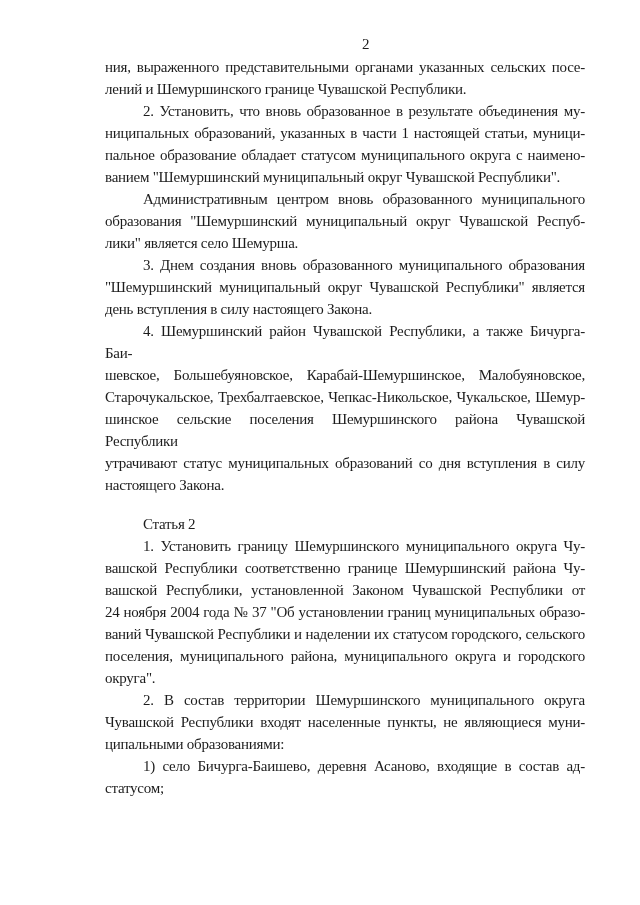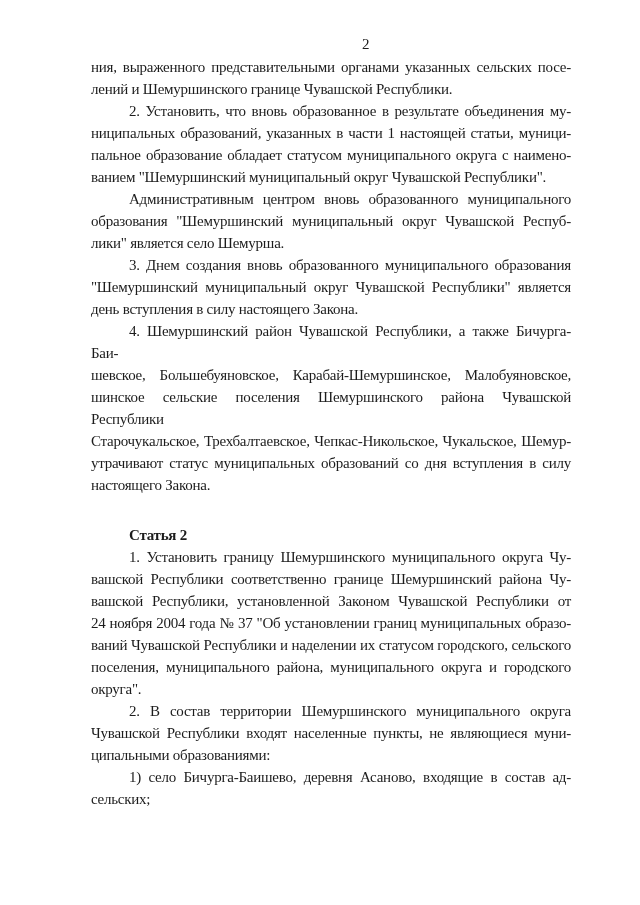--- a/index.html
+++ b/index.html
@@ -19,43 +19,43 @@
   .page-number {
     position: absolute;
     top: 36px;
     left: 362px;
     font-size: 15px;
     line-height: 17px;
   }
   .doc-body {
     position: absolute;
     top: 56px;
-    left: 91px;
+    left: 105px;
     width: 480px;
     font-size: 15px;
     line-height: 22px;
     letter-spacing: -0.25px;
   }
   .line {
     text-align: justify;
     text-align-last: left;
     -moz-text-align-last: left;
     white-space: normal;
   }
   .line.just {
     text-align-last: justify;
     -moz-text-align-last: justify;
   }
   .line.indent {
     text-indent: 38px;
   }
   .paragraph { margin: 0; }
   .paragraph.heading {
-    font-weight: bold;
-    margin-top: 28px;
+    font-weight: normal;
+    margin-top: 17px;
   }
 </style>
 </head>
 <body>
 
 <div class="sheet">
   <div class="page-number">2</div>
   <div class="doc-body">
       <div class="paragraph">
         <div class="line just">ния, выраженного представительными органами указанных сельских посе-</div>
@@ -73,22 +73,22 @@
         <div class="line">лики" является село Шемурша.</div>
       </div>
       <div class="paragraph">
         <div class="line just indent">3. Днем создания вновь образованного муниципального образования</div>
         <div class="line just">"Шемуршинский муниципальный округ Чувашской Республики" является</div>
         <div class="line">день вступления в силу настоящего Закона.</div>
       </div>
       <div class="paragraph">
         <div class="line just indent">4. Шемуршинский район Чувашской Республики, а также Бичурга-Баи-</div>
         <div class="line just">шевское, Большебуяновское, Карабай-Шемуршинское, Малобуяновское,</div>
+        <div class="line just">Старочукальское, Трехбалтаевское, Чепкас-Никольское, Чукальское, Шемур-</div>
         <div class="line just">шинское сельские поселения Шемуршинского района Чувашской Республики</div>
-        <div class="line just">Старочукальское, Трехбалтаевское, Чепкас-Никольское, Чукальское, Шемур-</div>
         <div class="line just">утрачивают статус муниципальных образований со дня вступления в силу</div>
         <div class="line">настоящего Закона.</div>
       </div>
       <div class="paragraph heading">
         <div class="line indent">Статья 2</div>
       </div>
       <div class="paragraph">
         <div class="line just indent">1. Установить границу Шемуршинского муниципального округа Чу-</div>
         <div class="line just">вашской Республики соответственно границе Шемуршинский района Чу-</div>
         <div class="line just">вашской Республики, установленной Законом Чувашской Республики от</div>
@@ -97,16 +97,16 @@
         <div class="line just">поселения, муниципального района, муниципального округа и городского</div>
         <div class="line">округа".</div>
       </div>
       <div class="paragraph">
         <div class="line just indent">2. В состав территории Шемуршинского муниципального округа</div>
         <div class="line just">Чувашской Республики входят населенные пункты, не являющиеся муни-</div>
         <div class="line">ципальными образованиями:</div>
       </div>
       <div class="paragraph">
         <div class="line just indent">1) село Бичурга-Баишево, деревня Асаново, входящие в состав ад-</div>
-        <div class="line">сельских;</div>
+        <div class="line">статусом;</div>
       </div>
     </div>
 </div>
 
 </body></html>

